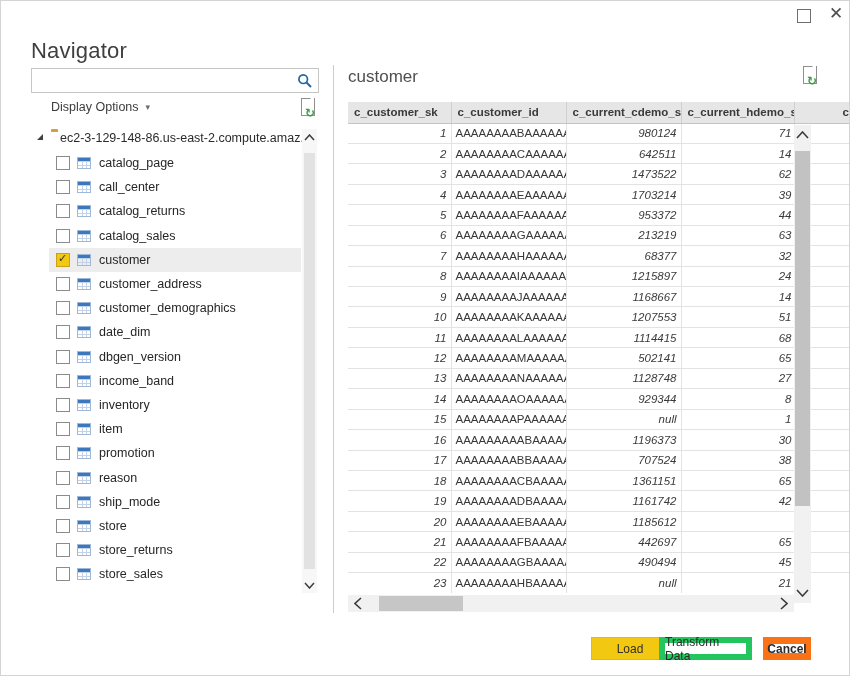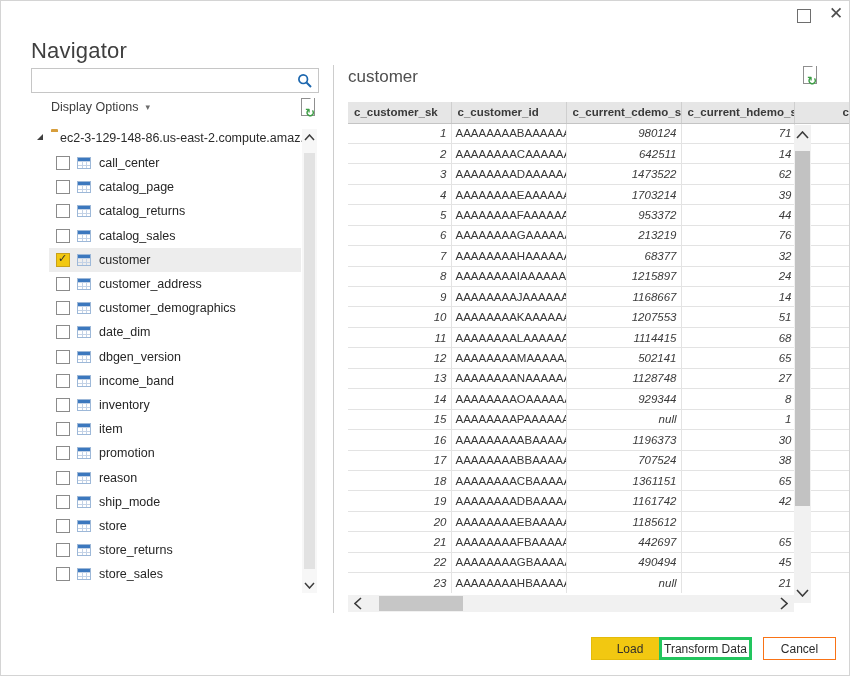--- a/index.html
+++ b/index.html
@@ -69,22 +69,22 @@
   .sb-v-right .thumb{position:absolute;left:1px;top:26px;width:15px;height:355px;background:#C2C2C2;}
   .sb-v-right .sb-arrow{width:17px;}
   
   .sb-h{position:absolute;left:347px;top:594px;width:446px;height:17px;background:#F1F1F1;z-index:5;}
   .sb-h .thumb{position:absolute;left:31px;top:1px;width:84px;height:15px;background:#C6C6C6;}
   .sb-h .sb-arrow{top:0;height:17px;width:16px;}
 
   
   .btn{position:absolute;top:636px;height:23px;font-size:12px;font-family:inherit;display:flex;align-items:center;justify-content:center;box-sizing:border-box;cursor:pointer;}
   .btn-load{left:590px;width:78px;background:#F2C811;color:#322F2B;border:1px solid #E4BB0A;}
-  .btn-transform{left:658px;width:93px;background:#fff;color:#2B2B2B;border:3px solid #22c55e;}
-  .btn-cancel{left:762px;width:73px;background:#fff;color:#2B2B2B;border:1px solid #f97316;}
+  .btn-transform{left:658px;width:93px;background:#fff;color:#2B2B2B;border:6px solid #22c55e;}
+  .btn-cancel{left:762px;width:48px;background:#fff;color:#2B2B2B;border:7px solid #f97316;font-weight:bold;}
 </style>
 </head>
 <body>
 
 <div class="dialog">
 
   <div class="win-title">Navigator</div>
   <div class="win-max"></div>
   <div class="win-close">✕</div>
 
@@ -110,27 +110,27 @@
     <div class="tree-root">
       <span class="tri-exp"></span>
       <span class="folder"></span>
       <span class="root-label">ec2-3-129-148-86.us-east-2.compute.amaz...</span>
     </div>
     <div>
 
         <div class="tree-row">
           <span class="cb"></span>
           <span class="tbl-ic"></span>
+          <span class="tree-label">catalog_page</span>
+        </div>
+
+        <div class="tree-row">
+          <span class="cb"></span>
+          <span class="tbl-ic"></span>
           <span class="tree-label">call_center</span>
-        </div>
-
-        <div class="tree-row">
-          <span class="cb"></span>
-          <span class="tbl-ic"></span>
-          <span class="tree-label">catalog_page</span>
         </div>
 
         <div class="tree-row">
           <span class="cb"></span>
           <span class="tbl-ic"></span>
           <span class="tree-label">catalog_returns</span>
         </div>
 
         <div class="tree-row">
           <span class="cb"></span>
@@ -307,21 +307,21 @@
             <td class="txt">AAAAAAAAFAAAAAAA</td>
             <td class="num">953372</td>
             <td class="num hd">44</td>
             <td class="fifth"></td>
           </tr>
 
           <tr>
             <td class="num">6</td>
             <td class="txt">AAAAAAAAGAAAAAAA</td>
             <td class="num">213219</td>
-            <td class="num hd">76</td>
+            <td class="num hd">63</td>
             <td class="fifth"></td>
           </tr>
 
           <tr>
             <td class="num">7</td>
             <td class="txt">AAAAAAAAHAAAAAAA</td>
             <td class="num">68377</td>
             <td class="num hd">32</td>
             <td class="fifth"></td>
           </tr>

